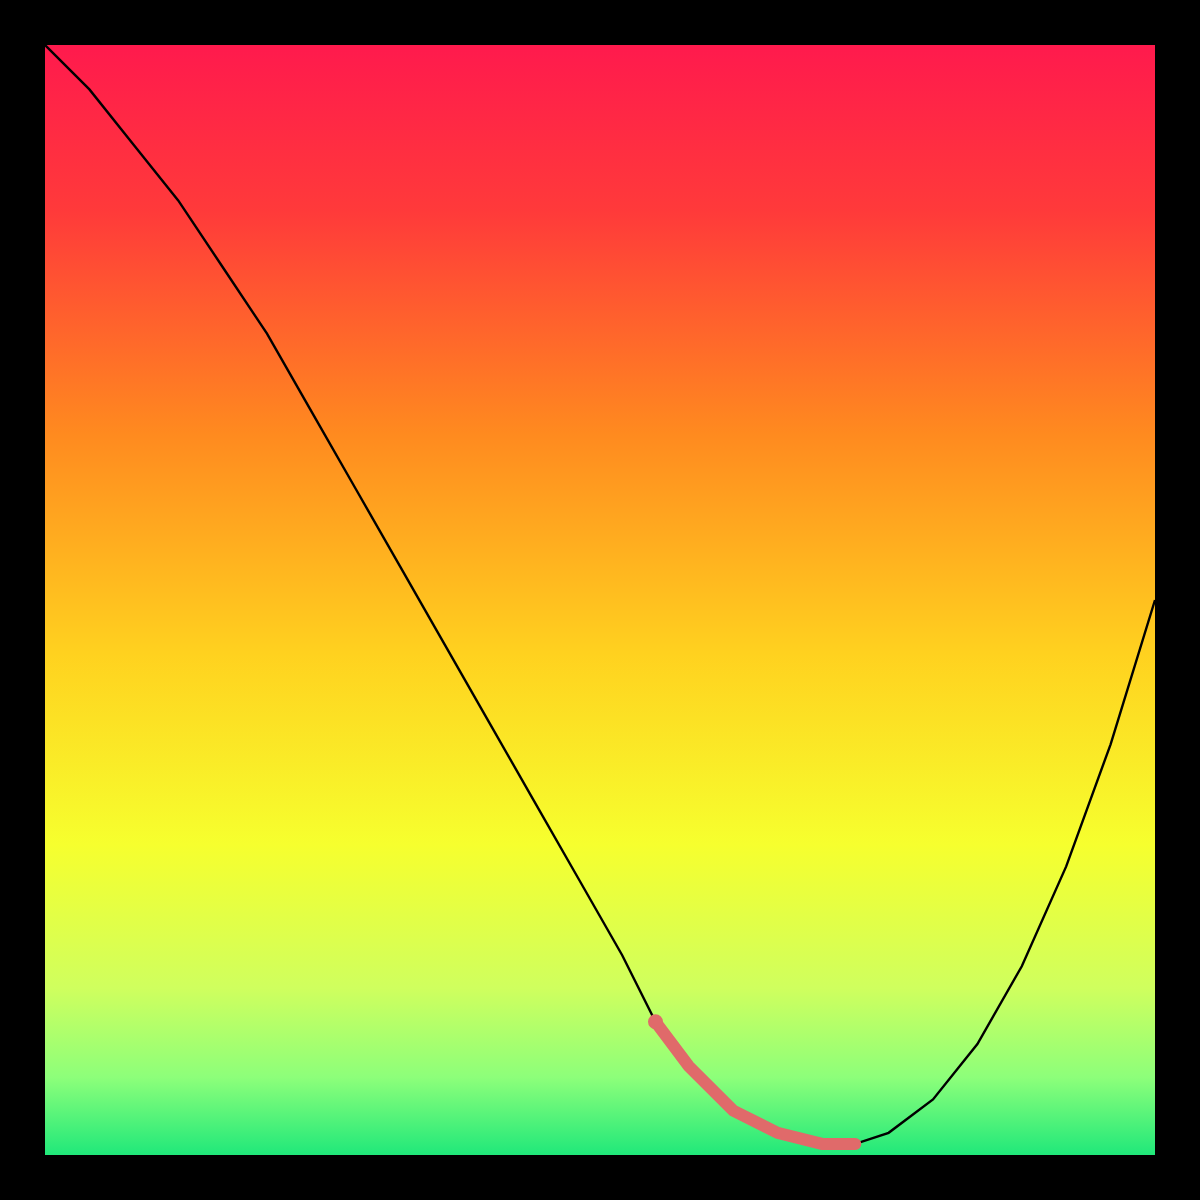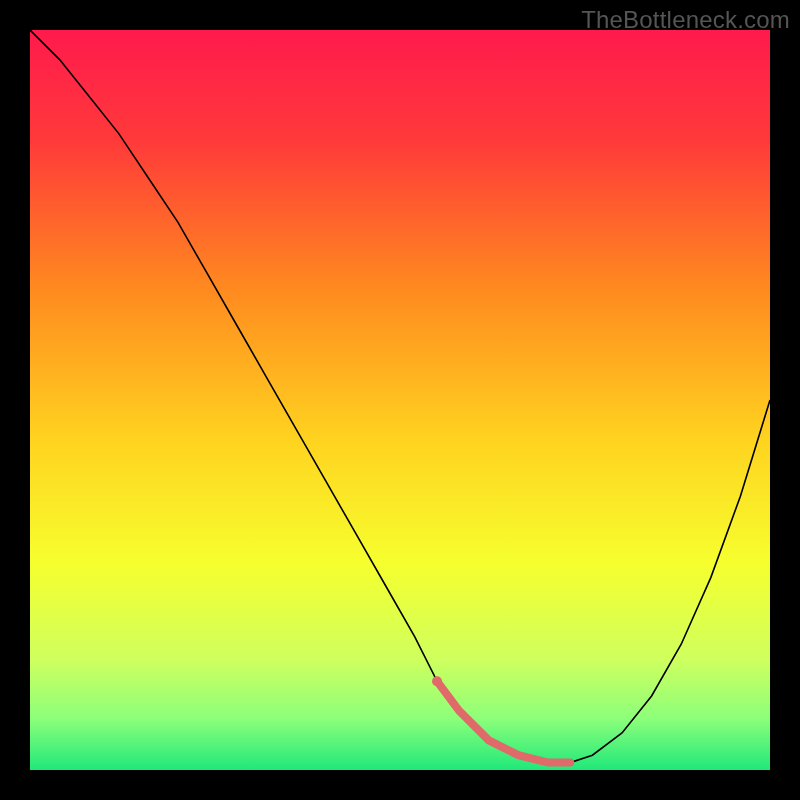--- a/index.html
+++ b/index.html
@@ -27,21 +27,20 @@
     top: 30px;
     width: 740px;
     height: 740px;
   }
   .plot svg { display: block; }
 </style>
 </head>
 <body>
 
 <div class="container">
-  <div class="watermark">TheBottleneck.com</div>
   <div class="plot">
     <svg id="plot-svg" viewBox="0 0 740 740" width="740" height="740">
       <defs>
         <linearGradient id="bg-grad" x1="0" y1="0" x2="0" y2="1">
             <stop offset="0%" stop-color="#ff1a4d"></stop>
             <stop offset="15%" stop-color="#ff3a3a"></stop>
             <stop offset="35%" stop-color="#ff8a1f"></stop>
             <stop offset="55.00000000000001%" stop-color="#ffd21f"></stop>
             <stop offset="72%" stop-color="#f6ff2e"></stop>
             <stop offset="85%" stop-color="#cfff5e"></stop>

